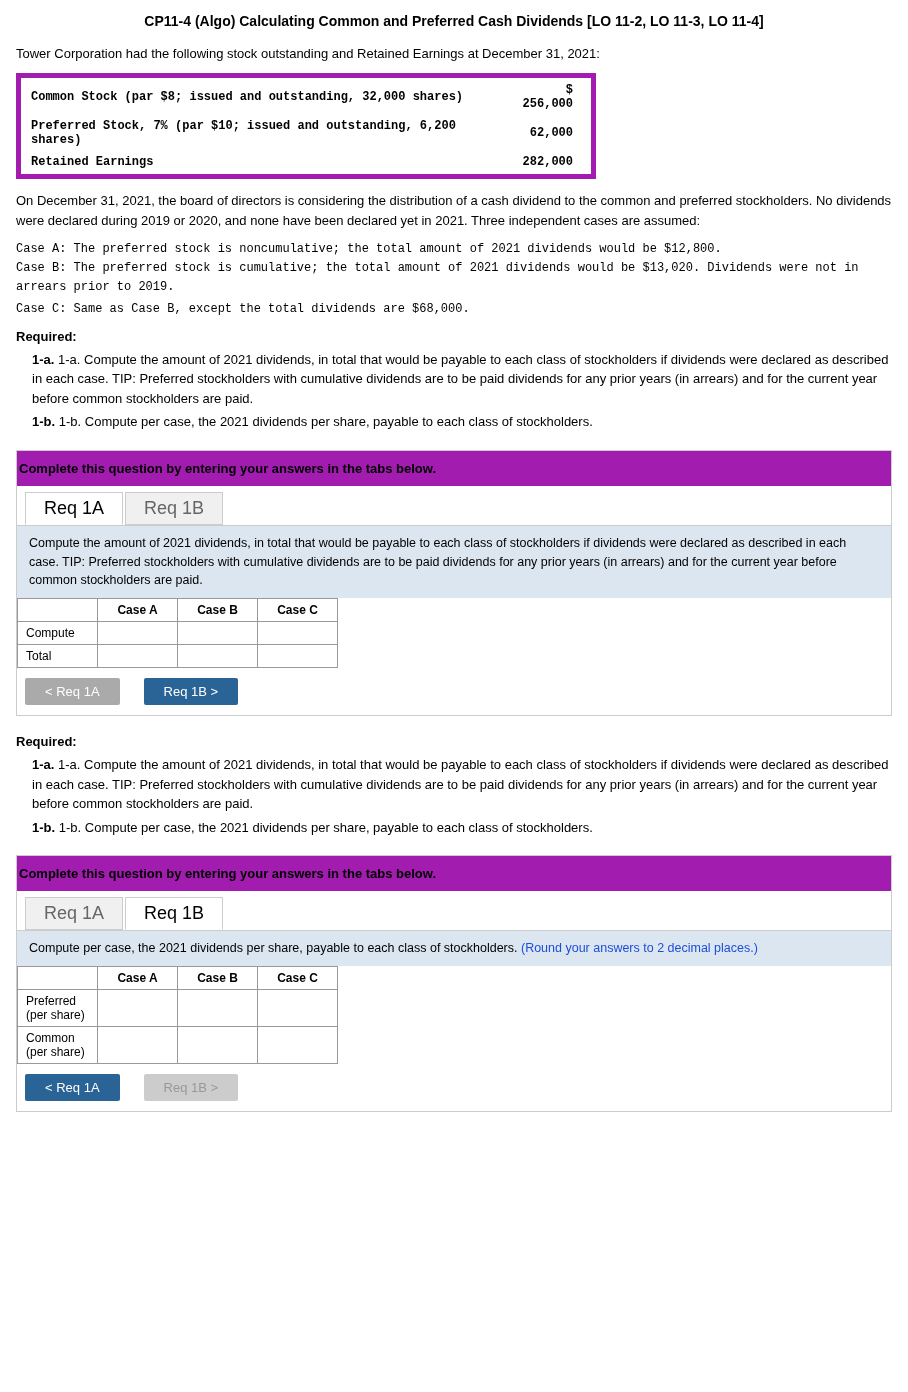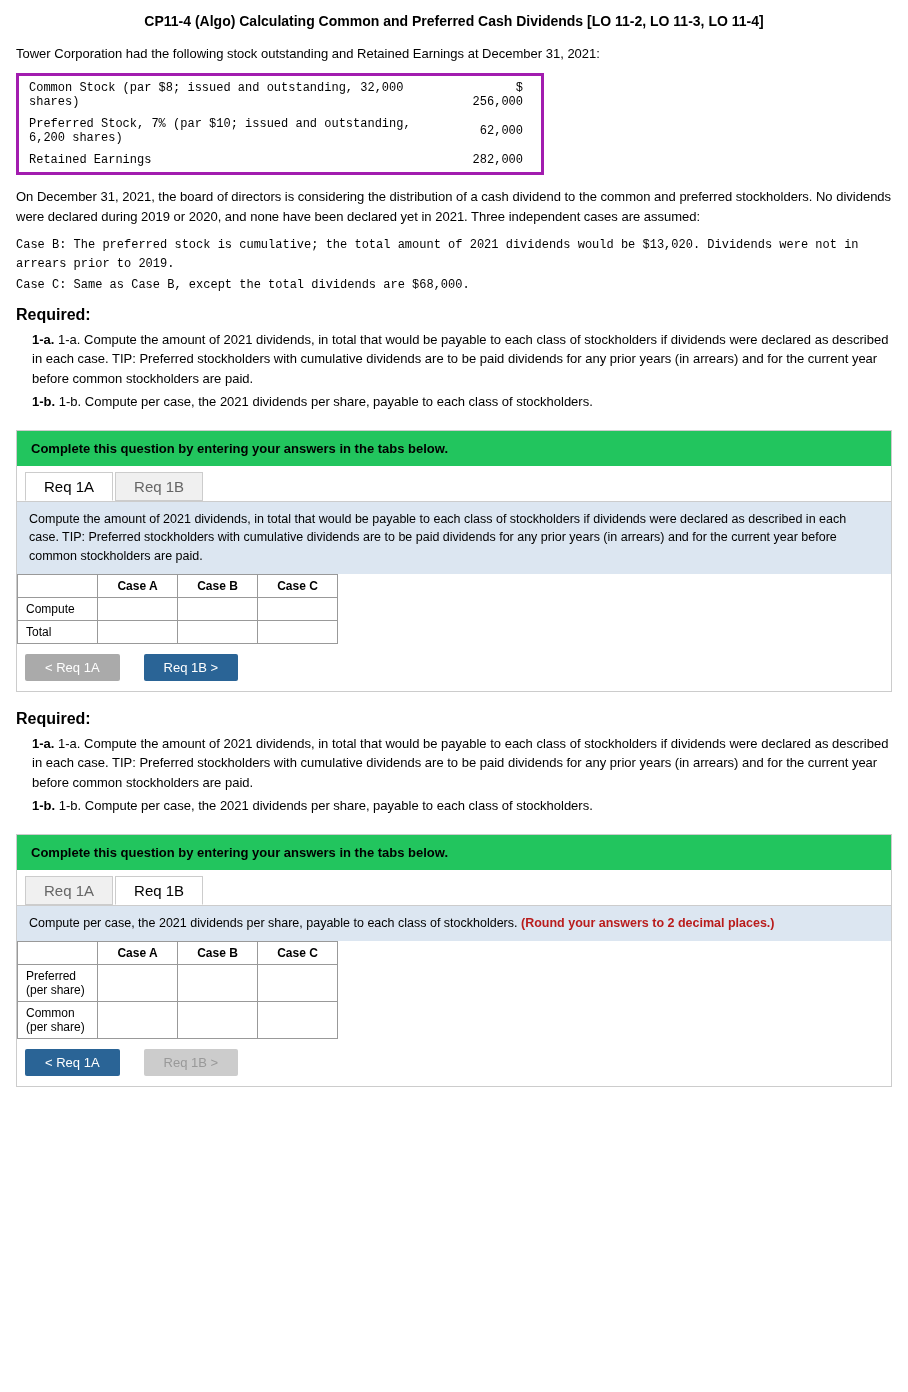--- a/index.html
+++ b/index.html
@@ -16,75 +16,76 @@
       font-size: 14px;
       margin-bottom: 12px;
       line-height: 1.4;
       text-align: center;
     }
     .intro-text {
       margin-bottom: 10px;
       line-height: 1.5;
     }
     .stock-table {
-      border: 3px solid #a21caf;
+      border: 5px solid #a21caf;
       margin-bottom: 12px;
-      width: 528px;
+      width: 580px;
+      font-weight: bold;
     }
     .stock-table td {
       padding: 3px 8px;
       font-size: 12px;
       font-family: 'Courier New', monospace;
     }
     .stock-table td:last-child {
       text-align: right;
       padding-right: 16px;
     }
     .cases-section {
       margin-bottom: 10px;
       font-size: 12px;
       font-family: 'Courier New', monospace;
       line-height: 1.6;
     }
     .required-header {
       font-weight: bold;
       margin: 10px 0 6px 0;
-      font-size: 16px;
+      font-size: 13px;
     }
     .required-list {
       margin-left: 16px;
       line-height: 1.8;
       font-size: 13px;
     }
     .required-item {
       margin-bottom: 4px;
       line-height: 1.5;
     }
     .complete-banner {
-      background: #22c55e;
-      padding: 10px 14px;
+      background: #a21caf;
+      padding: 10px 2px;
       font-weight: bold;
       font-size: 13px;
       margin-bottom: 0;
     }
     .question-box {
       border: 1px solid #ccc;
       margin-bottom: 20px;
     }
     .tabs-row {
       display: flex;
       border-bottom: 1px solid #ccc;
       padding: 6px 8px 0 8px;
       background: #fff;
     }
     .tab {
       padding: 5px 18px;
       border: 1px solid #ccc;
       cursor: pointer;
-      font-size: 15px;
+      font-size: 18px;
       background: #fff;
       margin-right: 2px;
     }
     .tab.active {
       border-bottom: 1px solid #fff;
       background: #fff;
       font-weight: normal;
     }
     .tab-inactive {
       background: #f0f0f0;
@@ -155,22 +156,21 @@
     }
     .btn-disabled {
       background: #ccc;
       color: #999;
       cursor: default;
     }
     .section-gap {
       margin-bottom: 18px;
     }
     .highlight-orange {
-      color: #b91c1c;
-      font-weight: bold;
+      color: #1d4ed8;
     }
     .bold-text {
       font-weight: bold;
     }
   </style>
 </head>
 <body>
 
 <div class="page-title">CP11-4 (Algo) Calculating Common and Preferred Cash Dividends [LO 11-2, LO 11-3, LO 11-4]</div>
 
@@ -189,20 +189,21 @@
     <tr>
       <td>Retained Earnings</td>
       <td>282,000</td>
     </tr>
   </tbody>
 </table>
 
 <p class="intro-text">On December 31, 2021, the board of directors is considering the distribution of a cash dividend to the common and preferred stockholders. No dividends were declared during 2019 or 2020, and none have been declared yet in 2021. Three independent cases are assumed:</p>
 
 <div class="cases-section">
+  <div>Case A:  The preferred stock is noncumulative; the total amount of 2021 dividends would be $12,800.</div>
   <div>Case B:  The preferred stock is cumulative; the total amount of 2021 dividends would be $13,020. Dividends were not in arrears prior to 2019.</div>
   <div style="margin-top:2px;">Case C:  Same as Case B, except the total dividends are $68,000.</div>
 </div>
 
 <div class="required-header">Required:</div>
 
 <div class="required-list section-gap">
   <div class="required-item">
     <span><span class="bold-text">1-a.</span> <span>1-a. Compute the amount of 2021 dividends, in total that would be payable to each class of stockholders if dividends were declared as described in each case. TIP: Preferred stockholders with cumulative dividends are to be paid dividends for any prior years (in arrears) and for the current year before common stockholders are paid.</span></span>
   </div>

